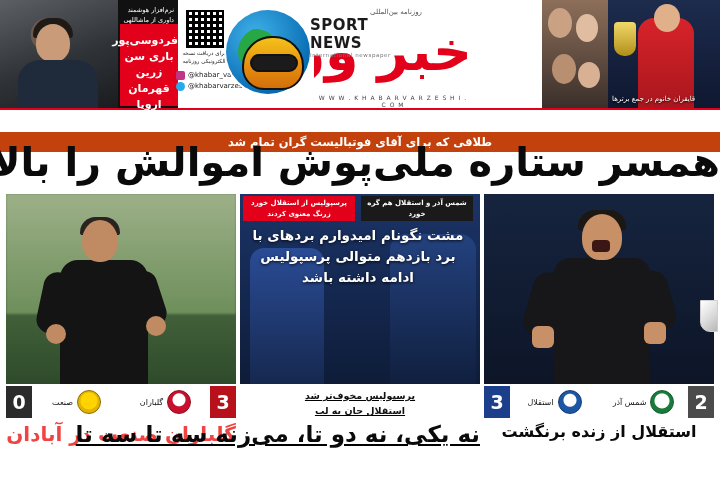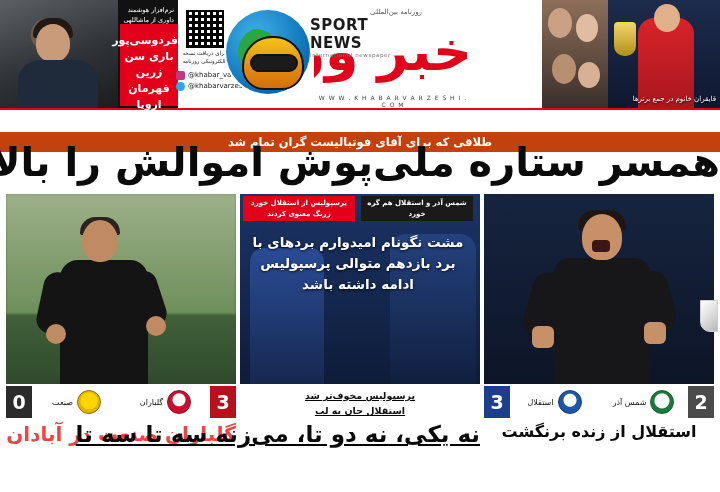--- a/index.html
+++ b/index.html
@@ -240,21 +240,21 @@
     width: 22px; height: 34px;
     background: linear-gradient(180deg, #f2d86b, #b08f17);
     border-radius: 4px 4px 10px 10px;
   }
   .mh-right .cap {
     position: absolute;
     left: 70px; bottom: 4px;
     width: 104px;
     font-size: 7px;
     color: #fff;
-    text-align: right;
+    text-align: left;
     direction: rtl;
     line-height: 1.5;
     text-shadow: 0 1px 2px #000;
   }
 
   
   .kicker-strip {
     position: absolute;
     left: 0; top: 112px;
     width: 720px; height: 20px;
@@ -355,21 +355,21 @@
     direction: rtl;
     text-align: center;
     color: #fff;
     z-index: 4;
   }
   .mid-kicker-row {
     display: flex;
     flex-direction: row-reverse;
     justify-content: center;
     gap: 6px;
-    margin-bottom: 11px;
+    margin-bottom: 4px;
     text-align: center;
   }
   .mid-kicker {
     background: #e2001a;
     color: #fff;
     font-size: 7px;
     font-weight: bold;
     padding: 2px 4px;
     line-height: 1.5;
     max-width: 104px;

